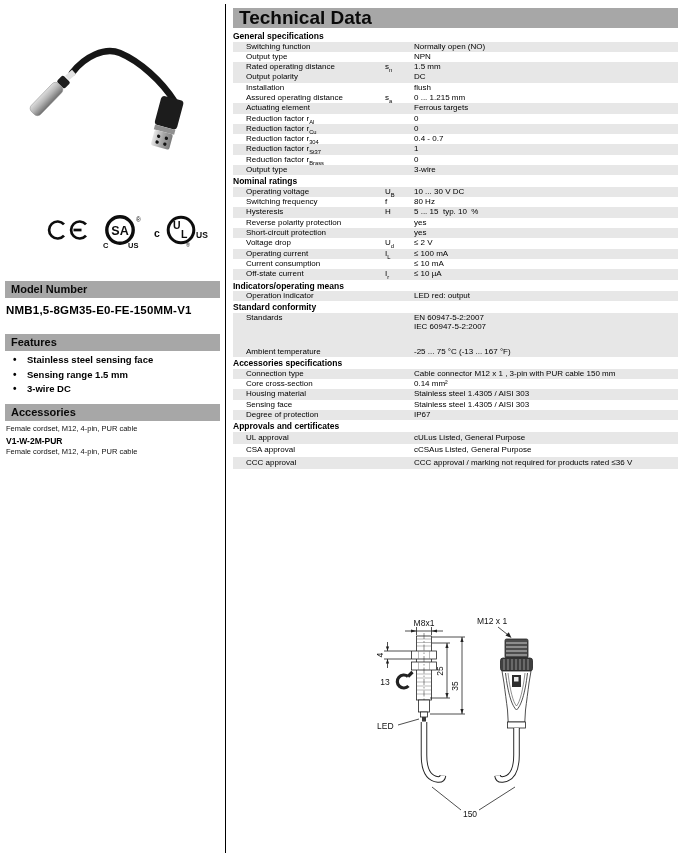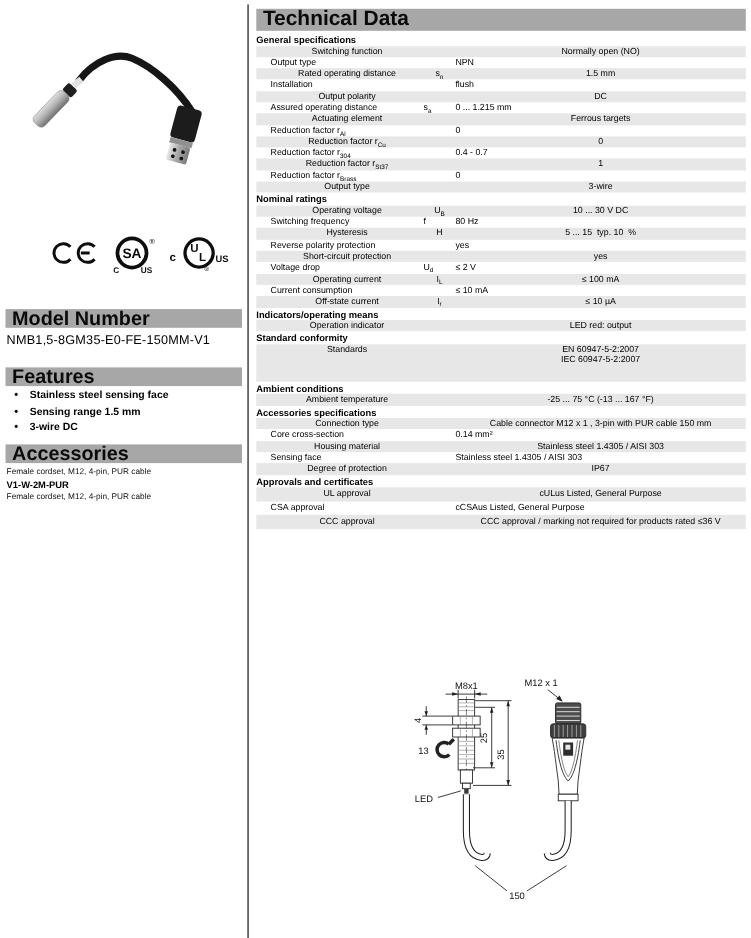--- a/index.html
+++ b/index.html
@@ -3,39 +3,39 @@
 <meta charset="utf-8">
 <style>
   html,body{margin:0;padding:0;background:#fff;}
   .page{position:relative;width:683px;height:853px;background:#fff;overflow:hidden;
         font-family:"Liberation Sans",sans-serif;color:#000;}
   .divider{position:absolute;left:225px;top:4px;width:1px;height:849px;background:#000;}
 
   
   .bar{position:absolute;background:var(--bar,#a7a7a7);font-weight:bold;color:#0a0a0a;
        padding-left:6px;box-sizing:border-box;white-space:nowrap;}
-  .bar-left{left:5px;width:215px;height:17px;font-size:18px;line-height:17px;}
+  .bar-left{left:5px;width:215px;height:17px;font-size:11px;line-height:17px;}
   .bar-technical{left:233px;top:8px;width:445px;height:20px;font-size:19px;line-height:20px;}
   .bar-dimensions{left:233px;top:481px;width:445px;height:19px;font-size:13.5px;line-height:19px;}
 
-  .model-number{position:absolute;left:6px;top:304px;font-weight:normal;font-size:11.5px;letter-spacing:.2px;}
+  .model-number{position:absolute;left:6px;top:304px;font-weight:bold;font-size:11.5px;letter-spacing:.2px;}
 
   .features-list{position:absolute;left:6px;top:353px;margin:0;padding:0;list-style:none;width:210px;}
   .features-list li{position:relative;padding-left:21px;font-weight:bold;font-size:9.5px;line-height:14.5px;}
   .features-list li::before{content:"•";position:absolute;left:7px;font-size:10px;}
 
   .accessories{position:absolute;left:6px;top:424px;width:212px;}
   .acc-name{font-weight:bold;font-size:8.5px;line-height:11px;}
   .acc-desc{font-size:7.5px;line-height:10px;margin-bottom:2px;color:#111;}
 
   
   .tech-table{position:absolute;left:233px;top:30px;width:445px;}
   .tsec{font-weight:bold;font-size:8.5px;height:11.5px;line-height:12px;white-space:nowrap;}
   .trow{display:flex;height:10.3px;line-height:10.4px;font-size:8px;white-space:nowrap;}
-  .trow.stripe{background:var(--stripe,#e7e7e7);text-align:center;}
+  .trow.stripe{background:var(--stripe,#e7e7e7);}
   .trow.tall{height:12.6px;line-height:12.8px;}
   .trow.two{height:34px;line-height:9.6px;}
   .tl{flex:none;width:139px;padding-left:13px;overflow:hidden;}
   .ts{flex:none;width:29px;}
   .tv{flex:1;white-space:pre-wrap;}
   sub{font-size:5.8px;line-height:0;}
 
   svg text{font-family:"Liberation Sans",sans-serif;}
   .photo-svg{position:absolute;left:25px;top:32px;}
   .marks-svg{position:absolute;left:18px;top:210px;}
@@ -132,29 +132,29 @@
       <div class="trow">
         <div class="tl">Output type</div>
         <div class="ts"></div>
         <div class="tv">NPN</div>
       </div>
       <div class="trow stripe">
         <div class="tl">Rated operating distance</div>
         <div class="ts">s<sub>n</sub></div>
         <div class="tv">1.5 mm</div>
       </div>
+      <div class="trow stripe">
+        <div class="tl">Output polarity</div>
+        <div class="ts"></div>
+        <div class="tv">DC</div>
+      </div>
       <div class="trow">
         <div class="tl">Installation</div>
         <div class="ts"></div>
         <div class="tv">flush</div>
-      </div>
-      <div class="trow stripe">
-        <div class="tl">Output polarity</div>
-        <div class="ts"></div>
-        <div class="tv">DC</div>
       </div>
       <div class="trow">
         <div class="tl">Assured operating distance</div>
         <div class="ts">s<sub>a</sub></div>
         <div class="tv">0 ... 1.215 mm</div>
       </div>
       <div class="trow stripe">
         <div class="tl">Actuating element</div>
         <div class="ts"></div>
         <div class="tv">Ferrous targets</div>
@@ -240,21 +240,20 @@
         <div class="tl">Operation indicator</div>
         <div class="ts"></div>
         <div class="tv">LED red: output</div>
       </div>
       <div class="tsec">Standard conformity</div>
       <div class="trow stripe two">
         <div class="tl">Standards</div>
         <div class="ts"></div>
         <div class="tv">EN 60947-5-2:2007<br>IEC 60947-5-2:2007</div>
       </div>
-      <div class="tsec">Ambient conditions</div>
       <div class="trow stripe">
         <div class="tl">Ambient temperature</div>
         <div class="ts"></div>
         <div class="tv">-25 ... 75 °C (-13 ... 167 °F)</div>
       </div>
       <div class="tsec">Accessories specifications</div>
       <div class="trow stripe">
         <div class="tl">Connection type</div>
         <div class="ts"></div>
         <div class="tv">Cable connector M12 x 1 , 3-pin with PUR cable 150 mm</div>

